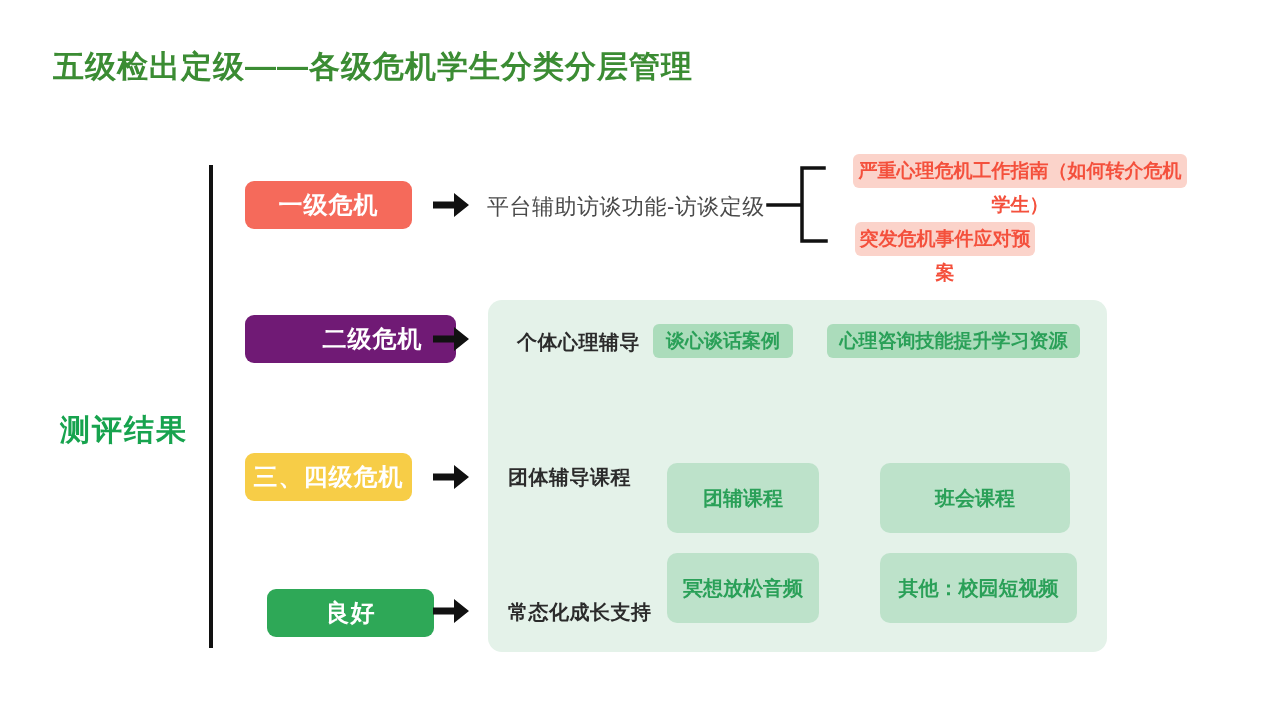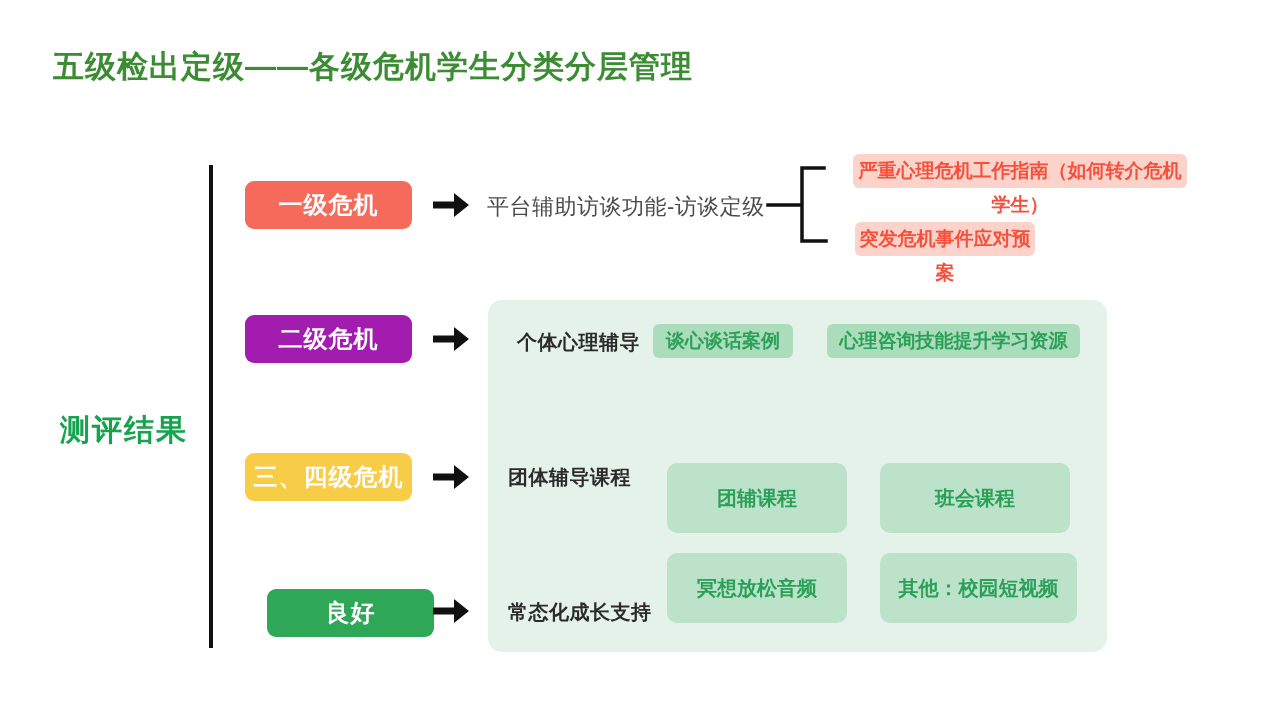--- a/index.html
+++ b/index.html
@@ -47,41 +47,41 @@
   .plabel-0{left:517px;top:329px;}
   .plabel-1{left:508px;top:464px;}
   .plabel-2{left:508px;top:599px;}
   .chip{
     position:absolute;top:324px;height:34px;line-height:34px;border-radius:6px;
     text-align:center;background:#abdcbb;color:#2aa058;font-size:19px;font-weight:bold;
   }
   .chip-0{left:653px;width:140px;}
   .chip-1{left:827px;width:253px;}
   .bigbox{
-    position:absolute;width:180px;height:70px;border-radius:10px;
+    position:absolute;width:152px;height:70px;border-radius:10px;
     display:flex;align-items:center;justify-content:center;
     background:#bde2ca;color:#2aa058;font-size:20px;font-weight:bold;
   }
   .bb-0{left:667px;top:463px;}
   .bb-1{left:880px;top:463px;width:190px;}
   .bb-2{left:667px;top:553px;}
   .bb-3{left:880px;top:553px;width:197px;}
 </style>
 </head>
 <body>
 
 <div class="slide">
 
   <h1 class="title">五级检出定级——各级危机学生分类分层管理</h1>
 
   <div class="vline"></div>
   <div class="axis-label" style="color: rgb(23, 163, 78);">测评结果</div>
 
   <div class="level level-0" style="background-color: rgb(245, 106, 91);">一级危机</div>
-  <div class="level level-1" style="background-color: #a21caf;">二级危机</div>
+  <div class="level level-1" style="background-color: #701a75; padding-left: 44px;">二级危机</div>
   <div class="level level-2" style="background-color: rgb(247, 205, 71);">三、四级危机</div>
   <div class="level level-3" style="background-color: rgb(46, 168, 87); margin-left: 22px;">良好</div>
 
   <svg class="arrow arrow-0" viewBox="0 0 37 26">
     <polygon points="0,9.5 21,9.5 21,1 36,13 21,25 21,16.5 0,16.5" fill="#111"></polygon>
     </svg>
   <svg class="arrow arrow-1" viewBox="0 0 37 26">
     <polygon points="0,9.5 21,9.5 21,1 36,13 21,25 21,16.5 0,16.5" fill="#111"></polygon>
     </svg>
   <svg class="arrow arrow-2" viewBox="0 0 37 26">

